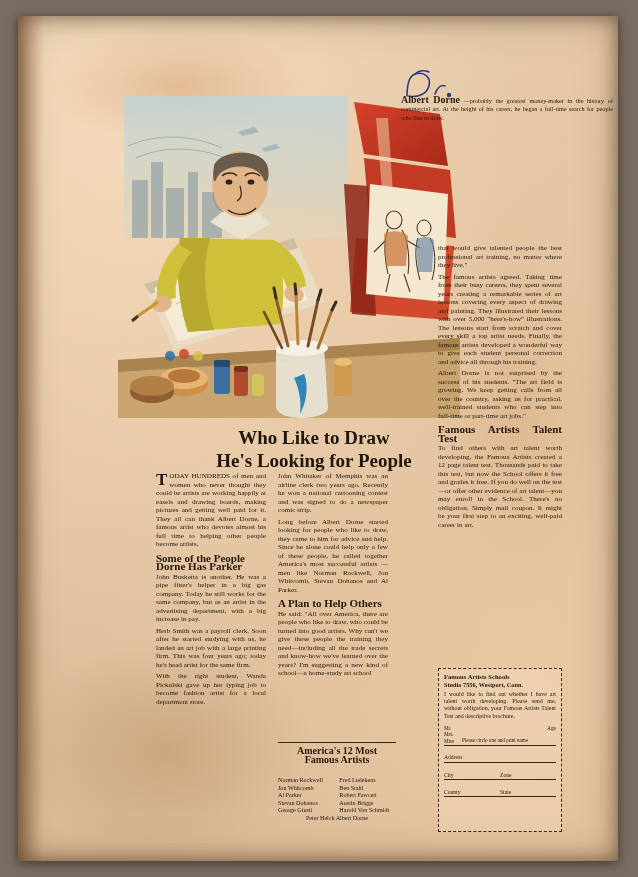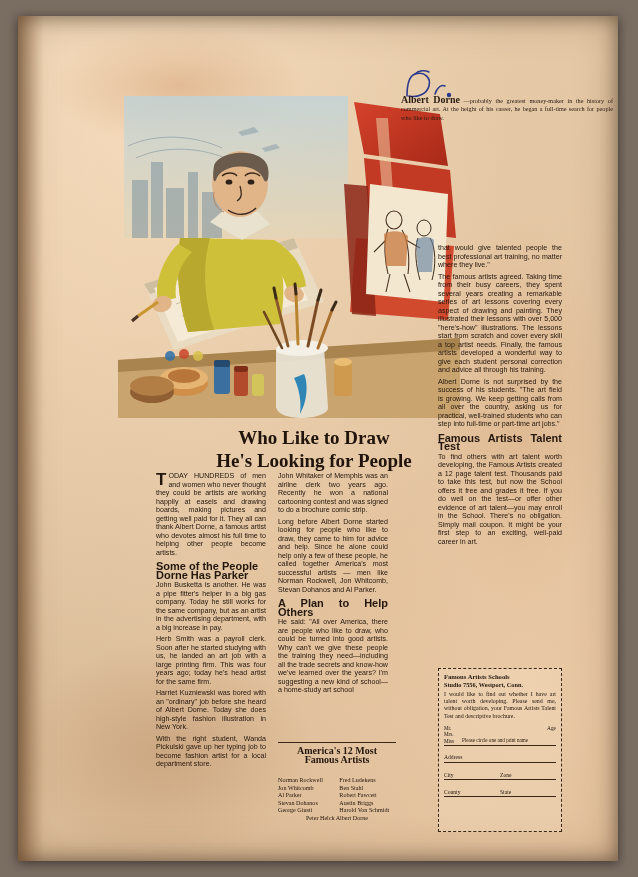--- a/index.html
+++ b/index.html
@@ -85,21 +85,21 @@
     font-family: "Liberation Serif", serif;
     font-weight: bold;
     font-size: 19px;
     line-height: 23px;
     color: #20140c;
   }
 
   
   .col {
     position: absolute;
-    font-family: Liberation Sans, sans-serif;
+    font-family: Liberation Serif, serif;
     font-size: 7.1px;
     line-height: 8.5px;
     color: #23170e;
     text-align: justify;
   }
   .col p { margin: 0 0 3px 0; }
   .col h4 {
     margin: 5px 0 2px 0;
     font-size: 11px;
     font-weight: bold;
@@ -393,26 +393,25 @@
       </div>
 
       <div class="col col1">
         <p><span class="dropcap">T</span><span>ODAY HUNDREDS of men and women who never thought they could be artists are working happily at easels and drawing boards, making pictures and getting well paid for it. They all can thank Albert Dorne, a famous artist who devotes almost his full time to helping other people become artists.</span></p>
         <h4>
           <span>Some of the People</span><br>
           <span>Dorne Has Parker</span>
         </h4>
         <p>John Busketta is another. He was a pipe fitter's helper in a big gas company. Today he still works for the same company, but as an artist in the advertising department, with a big increase in pay.</p>
         <p>Herb Smith was a payroll clerk. Soon after he started studying with us, he landed an art job with a large printing firm. This was four years ago; today he's head artist for the same firm.</p>
-        <p>Harriet Kuzniewski was bored with an "ordinary" job before she heard of Albert Dorne. Today she does high-style fashion illustration in New York.</p>
         <p>With the right student, Wanda Pickulski gave up her typing job to become fashion artist for a local department store.</p>
       </div>
 
       <div class="col col2">
-        <p>John Whitaker of Memphis was an airline clerk two years ago. Recently he won a national cartooning contest and was signed to do a brochure comic strip.</p>
+        <p>John Whitaker of Memphis was an airline clerk two years ago. Recently he won a national cartooning contest and was signed to do a newspaper comic strip.</p>
         <p>Long before Albert Dorne started looking for people who like to draw, they came to him for advice and help. Since he alone could help only a few of these people, he called together America's most successful artists — men like Norman Rockwell, Jon Whitcomb, Stevan Dohanos and Al Parker.</p>
         <h4>A Plan to Help Others</h4>
         <p>He said: "All over America, there are people who like to draw, who could be turned into good artists. Why can't we give these people the training they need—including all the trade secrets and know-how we've learned over the years? I'm suggesting a new kind of school—a home-study art school</p>
       </div>
 
       <div class="col col3">
         <p>that would give talented people the best professional art training, no matter where they live."</p>
         <p>The famous artists agreed. Taking time from their busy careers, they spent several years creating a remarkable series of art lessons covering every aspect of drawing and painting. They illustrated their lessons with over 5,000 "here's-how" illustrations. The lessons start from scratch and cover every skill a top artist needs. Finally, the famous artists developed a wonderful way to give each student personal correction and advice all through his training.</p>
         <p>Albert Dorne is not surprised by the success of his students. "The art field is growing. We keep getting calls from all over the country, asking us for practical, well-trained students who can step into full-time or part-time art jobs."</p>
         <h4>Famous Artists Talent Test</h4>

